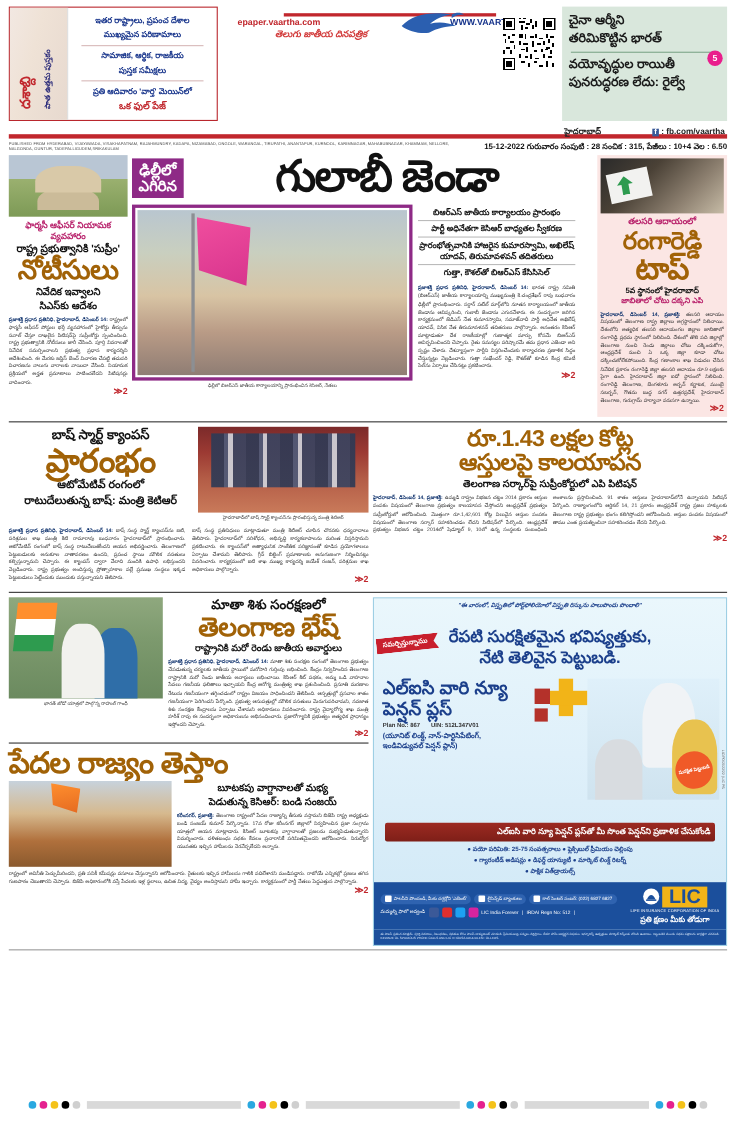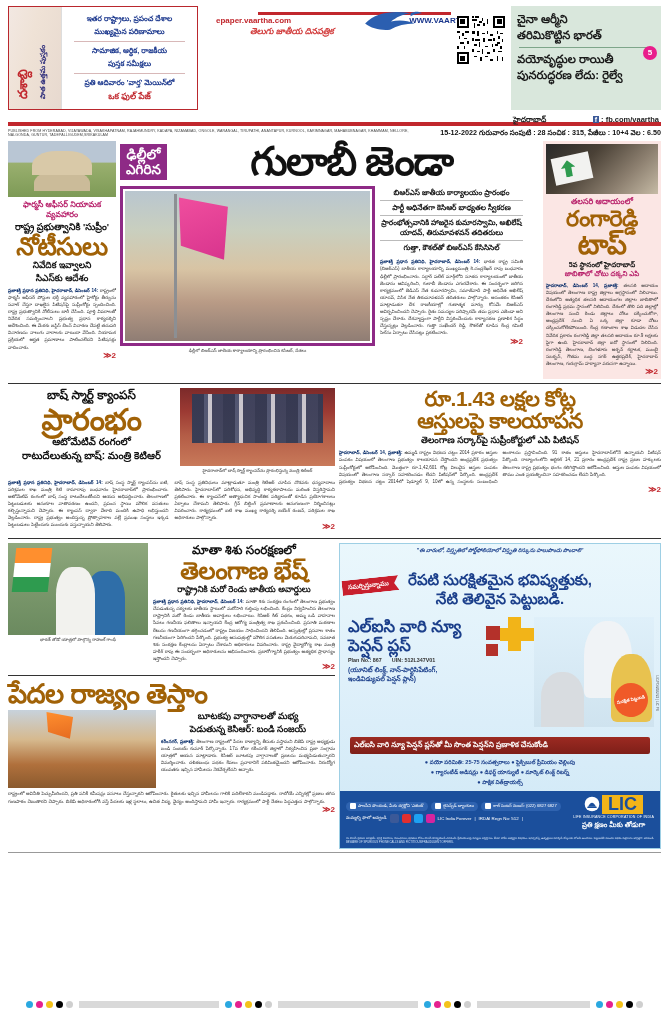--- a/index.html
+++ b/index.html
@@ -525,26 +525,26 @@
   }
   .lic-badge {
     position:absolute; right:6px; top:60%;
     width: 34px; height: 34px; border-radius:50%;
     background:#f05a28; color:#fff; font-size:4.4px; font-weight:bold;
     display:flex; align-items:center; justify-content:center; text-align:center;
     line-height:1.2; padding:2px; box-sizing:border-box;
     transform: rotate(-12deg);
   }
   .lic-cta {
-    margin: 10px 10px 3px 10px;
+    margin: 21px 10px 3px 10px;
     background: linear-gradient(180deg,#9c2a22,#7e1f18);
     color: #fff;
     font-size: 7.4px;
     font-weight: bold;
-    text-align: left;
+    text-align: right;
     padding: 3px 4px;
     border-radius: 2px;
   }
   .lic-feats {
     text-align: center;
     font-size: 5.6px;
     color: #1b3f8b;
     font-weight: bold;
     line-height: 1.8;
     padding-bottom: 4px;

